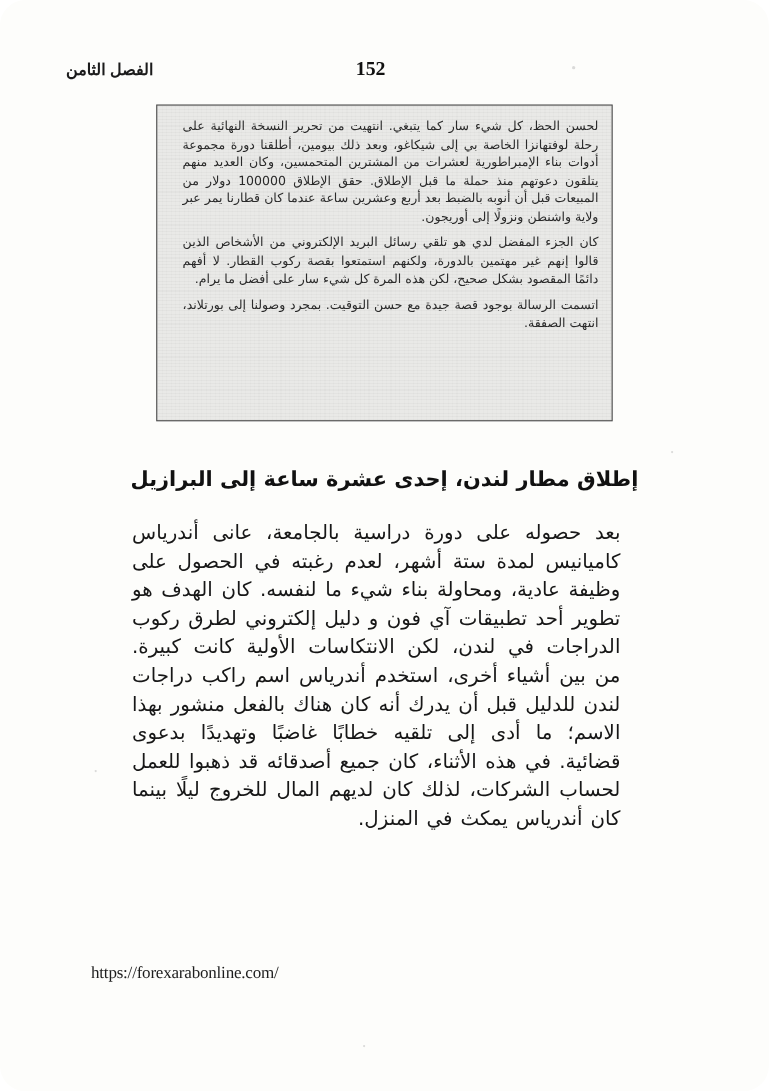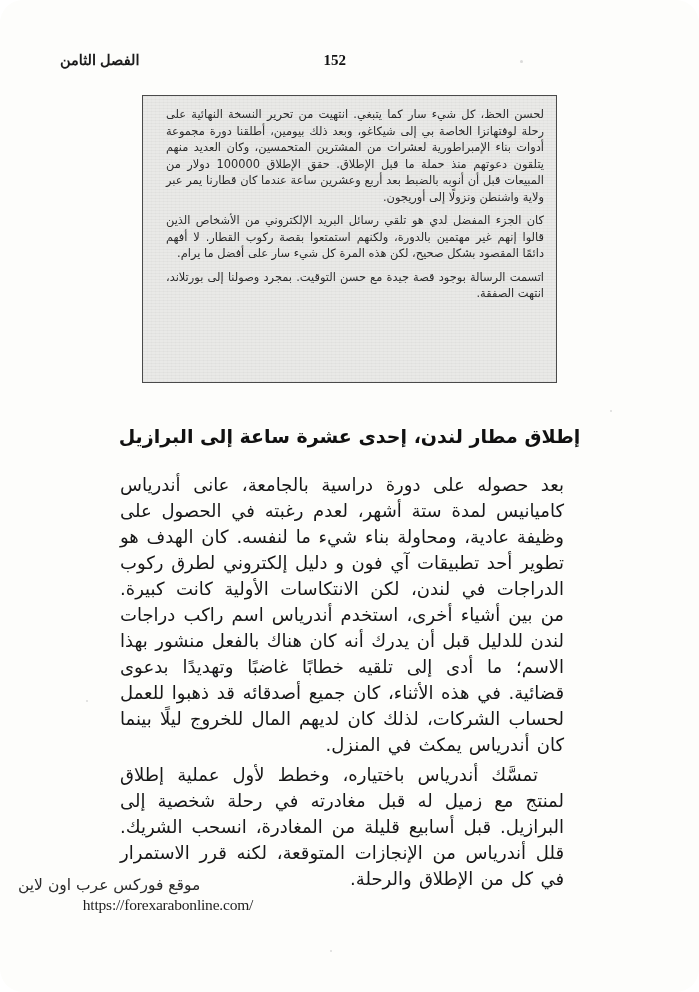--- a/index.html
+++ b/index.html
@@ -45,21 +45,21 @@
     justify-content: flex-start;
   }
   .chapter-title {
     font-size: 14.5px;
     font-weight: bold;
     color: #1b1b1b;
     letter-spacing: 0px;
     margin-right: 184px;
   }
   .page-number {
-    font-size: 15px;
+    font-size: 18px;
     font-weight: bold;
     color: #111;
     margin-right: 96px;
     font-family: "Liberation Serif", serif;
   }
 
   
   .quote-box {
     position: absolute;
     top: 95px;
@@ -176,25 +176,23 @@
       <div class="noise"></div>
       <p>لحسن الحظ، كل شيء سار كما يتبغي. انتهيت من تحرير النسخة النهائية على رحلة لوفتهانزا الخاصة بي إلى شيكاغو، وبعد ذلك بيومين، أطلقنا دورة مجموعة أدوات بناء الإمبراطورية لعشرات من المشترين المتحمسين، وكان العديد منهم يتلقون دعوتهم منذ حملة ما قبل الإطلاق. حقق الإطلاق 100000 دولار من المبيعات قبل أن أنوبه بالضبط بعد أربع وعشرين ساعة عندما كان قطارنا يمر عبر ولاية واشنطن ونزولًا إلى أوريجون.</p>
       <p>كان الجزء المفضل لدي هو تلقي رسائل البريد الإلكتروني من الأشخاص الذين قالوا إنهم غير مهتمين بالدورة، ولكنهم استمتعوا بقصة ركوب القطار. لا أفهم دائمًا المقصود بشكل صحيح، لكن هذه المرة كل شيء سار على أفضل ما يرام.</p>
       <p>اتسمت الرسالة بوجود قصة جيدة مع حسن التوقيت. بمجرد وصولنا إلى بورتلاند، انتهت الصفقة.</p>
     </div>
 
     <div class="section-heading">إطلاق مطار لندن، إحدى عشرة ساعة إلى البرازيل</div>
 
     <div class="body-text">
       <p>بعد حصوله على دورة دراسية بالجامعة، عانى أندرياس كاميانيس لمدة ستة أشهر، لعدم رغبته في الحصول على وظيفة عادية، ومحاولة بناء شيء ما لنفسه. كان الهدف هو تطوير أحد تطبيقات آي فون و دليل إلكتروني لطرق ركوب الدراجات في لندن، لكن الانتكاسات الأولية كانت كبيرة. من بين أشياء أخرى، استخدم أندرياس اسم راكب دراجات لندن للدليل قبل أن يدرك أنه كان هناك بالفعل منشور بهذا الاسم؛ ما أدى إلى تلقيه خطابًا غاضبًا وتهديدًا بدعوى قضائية. في هذه الأثناء، كان جميع أصدقائه قد ذهبوا للعمل لحساب الشركات، لذلك كان لديهم المال للخروج ليلًا بينما كان أندرياس يمكث في المنزل.</p>
-      <p class="indent">تمسَّك أندرياس باختياره، وخطط لأول عملية إطلاق لمنتج مع زميل له قبل مغادرته في رحلة شخصية إلى البرازيل. قبل أسابيع قليلة من المغادرة، انسحب الشريك. قلل أندرياس من الإنجازات المتوقعة، لكنه قرر الاستمرار في كل من الإطلاق والرحلة.</p>
     </div>
 
     <div class="watermark">
-      <div class="site-name">موقع فوركس عرب اون لاين</div>
       <div class="site-url">https://forexarabonline.com/</div>
     </div>
 
     <div class="speck" style="left:520px; top:60px; width:3px; height:3px;"></div>
     <div class="speck" style="left:610px; top:410px; width:2px; height:2px;"></div>
     <div class="speck" style="left:86px; top:700px; width:2px; height:2px;"></div>
     <div class="speck" style="left:330px; top:950px; width:2px; height:2px;"></div>
   </div>
 </div>
 

